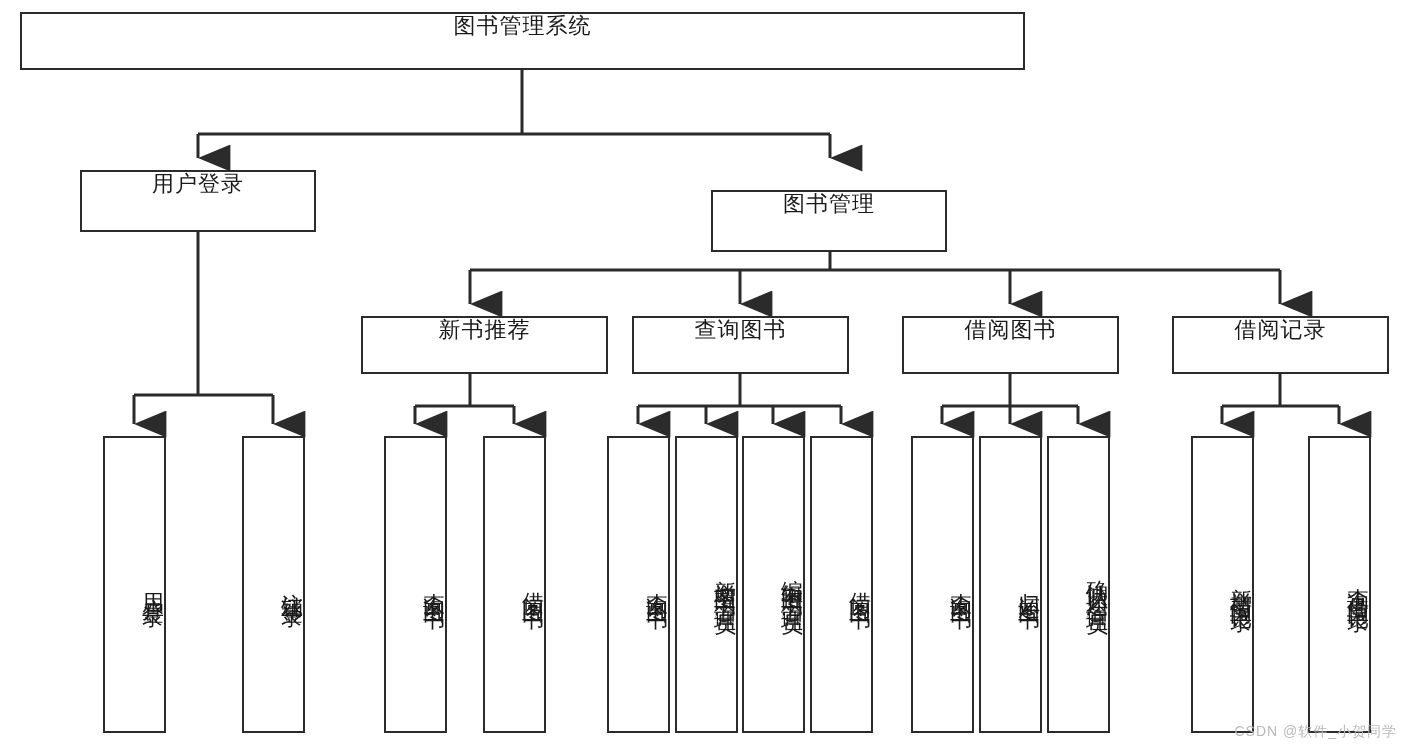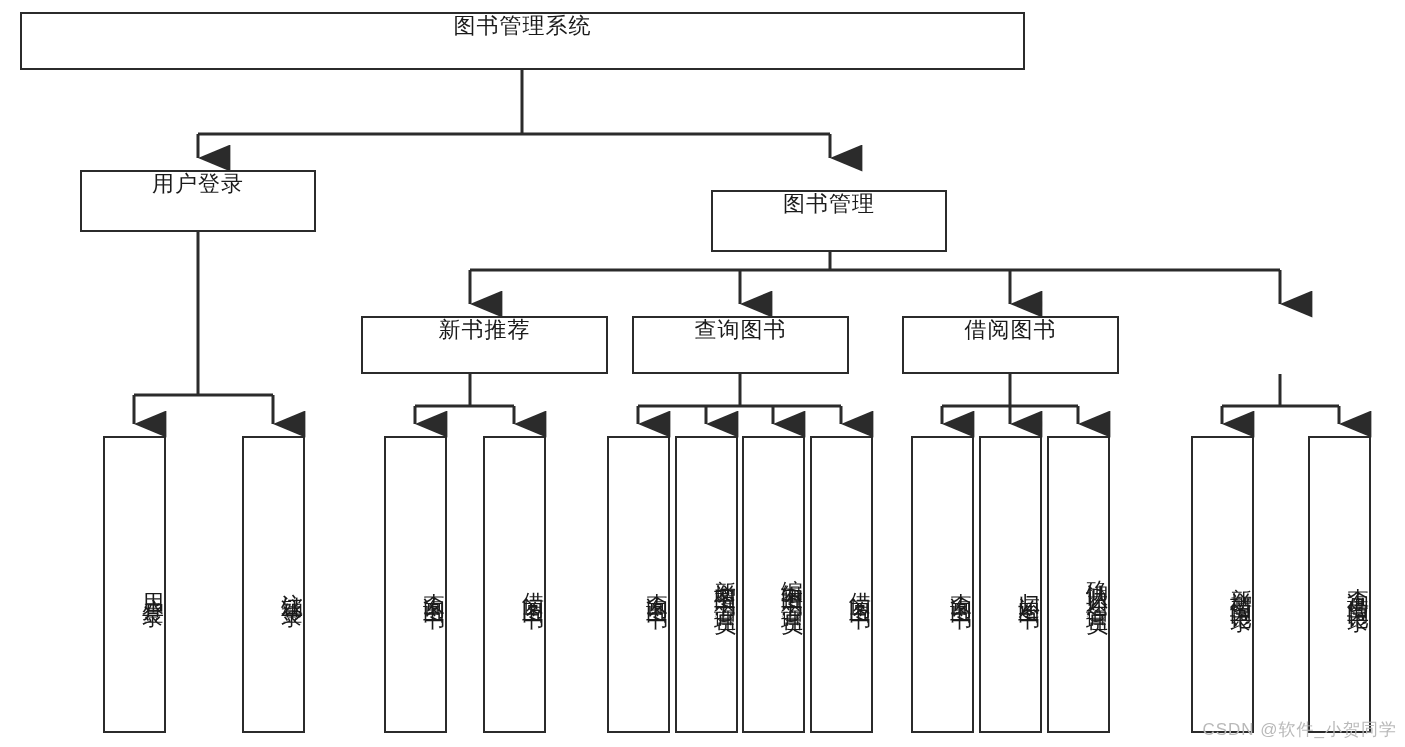--- a/index.html
+++ b/index.html
@@ -49,21 +49,21 @@
     display:block;
     writing-mode:vertical-rl;
     text-orientation:upright;
     white-space:nowrap;
   }
   .node.v.tall .vtxt{ }
   .watermark{
     position:absolute;
     right:8px;
     bottom:6px;
-    font-size:17px;
+    font-size:14px;
     color:#b9b9b9;
     letter-spacing:1px;
     white-space:nowrap;
     user-select:none;
   }
 </style>
 </head>
 <body>
 
 <div id="canvas">
@@ -134,20 +134,23 @@
 
   <div class="node h" style="left:361px;top:316px;width:247px;height:58px;">
     <span>新书推荐</span>
   </div>
   <div class="node h" style="left:632px;top:316px;width:217px;height:58px;">
     <span>查询图书</span>
   </div>
   <div class="node h" style="left:902px;top:316px;width:217px;height:58px;">
     <span>借阅图书</span>
   </div>
+  <div class="node h" style="left:1172px;top:316px;width:217px;height:58px;">
+    <span>借阅记录</span>
+  </div>
 
   <div class="node v" style="left:103px;top:436px;width:63px;height:297px;">
     <span class="vtxt">用户登录</span>
   </div>
   <div class="node v" style="left:242px;top:436px;width:63px;height:297px;">
     <span class="vtxt">注销登录</span>
   </div>
 
   <div class="node v" style="left:384px;top:436px;width:63px;height:297px;">
     <span class="vtxt">查询图书</span>

